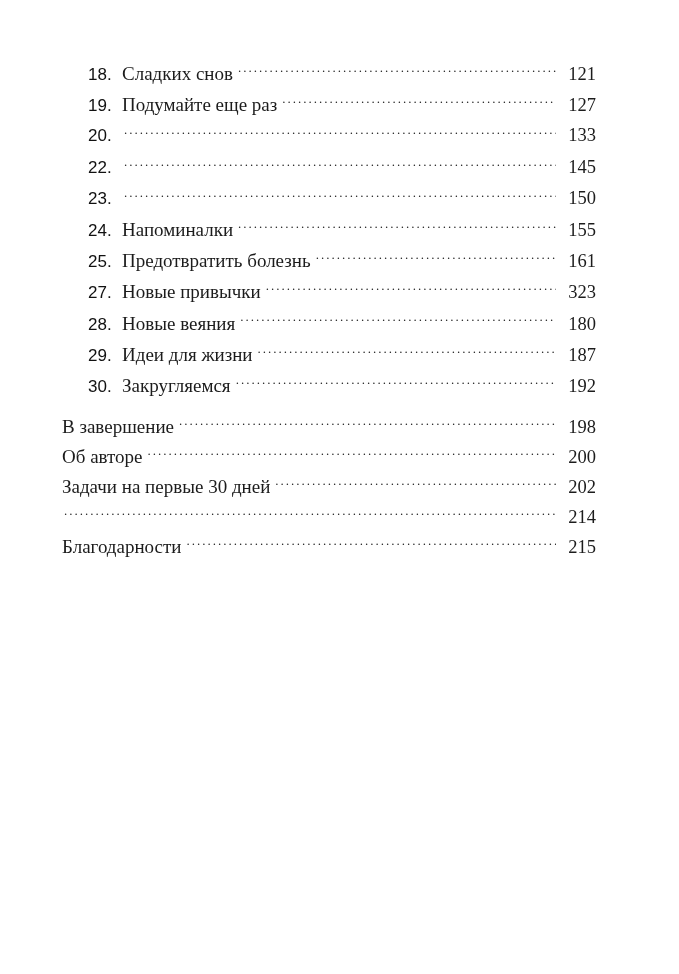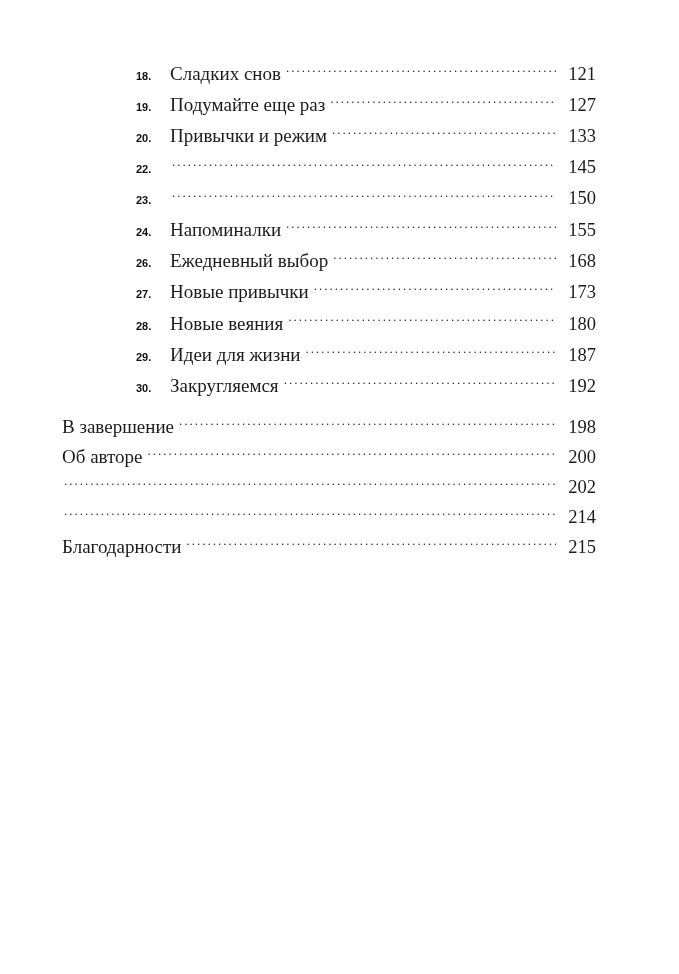--- a/index.html
+++ b/index.html
@@ -27,26 +27,25 @@
     height: 31.2px;
     font-size: 19px;
     line-height: 31.2px;
     white-space: nowrap;
   }
   .toc-row.chapter {
     padding-left: 26px;
   }
   .num {
     font-family: "Liberation Sans", sans-serif;
-    font-weight: bold;
-    font-size: 11px;
+    font-weight: normal;
+    font-size: 17px;
     width: 34px;
     flex: 0 0 34px;
     color: #111;
-    margin-left: 48px;
   }
   .title {
     flex: 0 0 auto;
     padding-right: 3px;
     text-align: center;
   }
   .dots {
     flex: 1 1 auto;
     overflow: hidden;
     white-space: nowrap;
@@ -94,21 +93,20 @@
 
     <div class="toc-row chapter">
       <span class="num">19.</span>
       <span class="title">Подумайте еще раз</span>
       <span class="dots"></span>
       <span class="pagenum">127</span>
     </div>
 
     <div class="toc-row chapter">
       <span class="num">20.</span>
-      <span class="title">Привычки и режим</span>
       <span class="dots"></span>
       <span class="pagenum">133</span>
     </div>
 
 
     <div class="toc-row chapter">
       <span class="num">22.</span>
       <span class="dots"></span>
       <span class="pagenum">145</span>
     </div>
@@ -119,33 +117,33 @@
       <span class="pagenum">150</span>
     </div>
 
     <div class="toc-row chapter">
       <span class="num">24.</span>
       <span class="title">Напоминалки</span>
       <span class="dots"></span>
       <span class="pagenum">155</span>
     </div>
 
-
-    <div class="toc-row chapter">
-      <span class="num">26.</span>
-      <span class="title">Ежедневный выбор</span>
-      <span class="dots"></span>
-      <span class="pagenum">168</span>
-    </div>
+    <div class="toc-row chapter">
+      <span class="num">25.</span>
+      <span class="title">Предотвратить болезнь</span>
+      <span class="dots"></span>
+      <span class="pagenum">161</span>
+    </div>
+
 
     <div class="toc-row chapter">
       <span class="num">27.</span>
       <span class="title">Новые привычки</span>
       <span class="dots"></span>
-      <span class="pagenum">173</span>
+      <span class="pagenum">323</span>
     </div>
 
     <div class="toc-row chapter">
       <span class="num">28.</span>
       <span class="title">Новые веяния</span>
       <span class="dots"></span>
       <span class="pagenum">180</span>
     </div>
 
     <div class="toc-row chapter">
@@ -172,20 +170,21 @@
       <span class="pagenum">198</span>
     </div>
 
     <div class="toc-row">
       <span class="title">Об авторе</span>
       <span class="dots"></span>
       <span class="pagenum">200</span>
     </div>
 
     <div class="toc-row">
+      <span class="title">Задачи на первые 30 дней</span>
       <span class="dots"></span>
       <span class="pagenum">202</span>
     </div>
 
     <div class="toc-row">
       <span class="dots"></span>
       <span class="pagenum">214</span>
     </div>
 
     <div class="toc-row">

